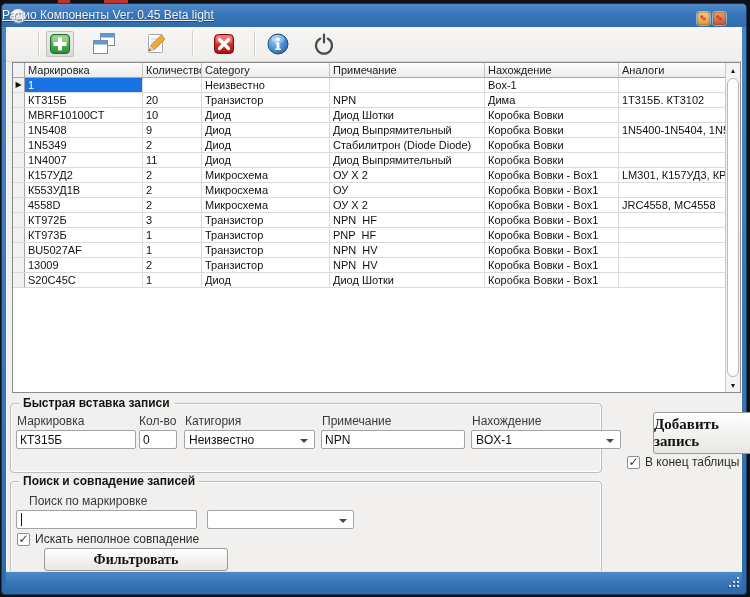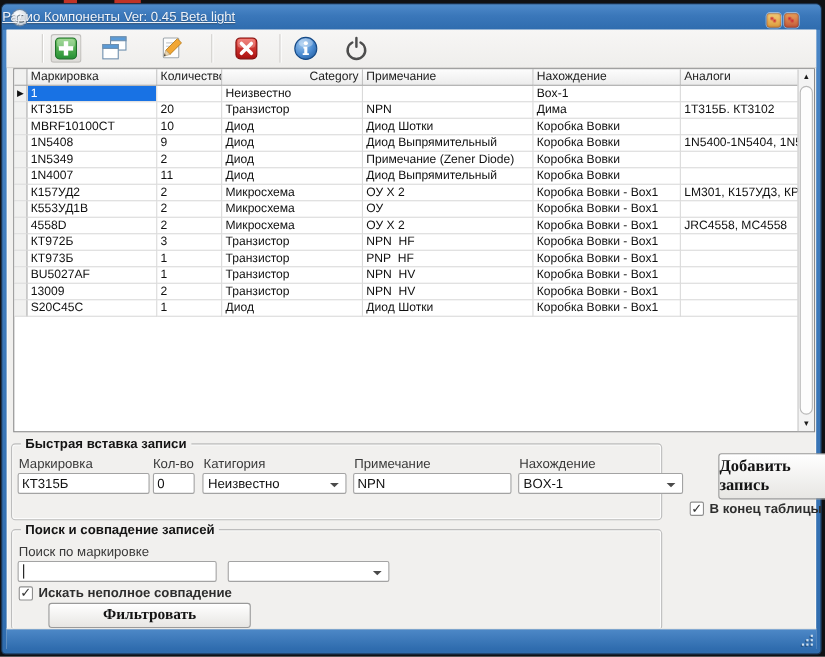--- a/index.html
+++ b/index.html
@@ -81,21 +81,21 @@
               border-left:4px solid transparent;border-right:4px solid transparent;
               border-top:4px solid #4a4a4a;}
   .btn{position:absolute;border:1px solid #9a9a9a;border-radius:3px;
        background:linear-gradient(#ffffff,#e7e6e3);color:#141414;cursor:pointer;
        box-shadow:inset 0 1px 0 #fff;display:flex;align-items:center;justify-content:center;
        font-family:"Liberation Serif","DejaVu Serif",serif;margin-left:28px;}
   .checkbox-row{position:absolute;display:flex;align-items:center;gap:5px;cursor:pointer;}
   .checkbox{width:13px;height:13px;background:#fff;border:1px solid #8f8f8f;border-radius:2px;
             font-size:12px;font-weight:bold;color:#333;line-height:11px;text-align:center;
             box-sizing:border-box;}
-  .checkbox-label{font-size:12px;color:#2e2e2e;white-space:nowrap;font-weight:bold;}
+  .checkbox-label{font-size:12px;color:#2e2e2e;white-space:nowrap;}
   .caret{position:absolute;left:4px;top:2px;width:1px;height:13px;background:#111;}
 
   
   .statusbar{position:absolute;left:0;right:0;bottom:0;height:18px;
              background:linear-gradient(#4d88c7,#2f6cae);border-top:1px solid #e7e7e5;}
   .grip{position:absolute;right:2px;bottom:2px;width:12px;height:12px;}
   .grip i{position:absolute;width:2px;height:2px;background:#cfe0f0;box-shadow:-1px 1px 0 #27517f;}
   .grip i:nth-child(1){right:1px;bottom:1px;} .grip i:nth-child(2){right:5px;bottom:1px;}
   .grip i:nth-child(3){right:9px;bottom:1px;} .grip i:nth-child(4){right:1px;bottom:5px;}
   .grip i:nth-child(5){right:5px;bottom:5px;} .grip i:nth-child(6){right:1px;bottom:9px;}
@@ -202,21 +202,21 @@
       </div>
     </div>
 
     <div class="grid">
       <table>
         <thead>
           <tr>
             <th class="ind" style="width:11px;"></th>
           <th style="width: 111px;">Маркировка</th>
               <th style="width: 52px;">Количество</th>
-              <th style="width: 121px; text-align: right;">Category</th>
+              <th style="width: 121px;">Category</th>
               <th style="width: 148px;">Примечание</th>
               <th style="width: 127px;">Нахождение</th>
               <th style="width: 142px;">Аналоги</th>
             </tr>
         </thead>
         <tbody>
             <tr>
               <td class="ind">▶</td>
               <td class="sel">1</td>
               <td></td>
@@ -250,21 +250,21 @@
               <td>Диод</td>
               <td>Диод Выпрямительный</td>
               <td>Коробка Вовки</td>
               <td>1N5400-1N5404, 1N5406</td>
             </tr>
             <tr>
               <td class="ind"></td>
               <td>1N5349</td>
               <td>2</td>
               <td>Диод</td>
-              <td>Примечание (Zener Diode)</td>
+              <td>Стабилитрон (Diode Diode)</td>
               <td>Коробка Вовки</td>
               <td></td>
             </tr>
             <tr>
               <td class="ind"></td>
               <td>1N4007</td>
               <td>11</td>
               <td>Диод</td>
               <td>Диод Выпрямительный</td>
               <td>Коробка Вовки</td>
@@ -379,21 +379,21 @@
 
       <div class="checkbox-row" style="left:616px;top:51px;">
         <span class="checkbox">✓</span>
         <span class="checkbox-label">В конец таблицы</span>
       </div>
     </div>
 
     <div class="groupbox" style="top:454px;height:92px;">
       <div class="gb-title">Поиск и совпадение записей</div>
 
-      <div class="fld-label" style="left:6px;top:12px;">Поиск по маркировке</div>
+      <div class="fld-label" style="left:18px;top:12px;">Поиск по маркировке</div>
       <div class="txt" style="left:5px;top:28px;width:181px;">
         <span class="caret"></span>
       </div>
 
       <div class="combo" style="left:196px;top:28px;width:147px;">
         <span class="val"></span>
         <span class="arr"></span>
       </div>
 
       <div class="checkbox-row" style="left:6px;top:50px;">

